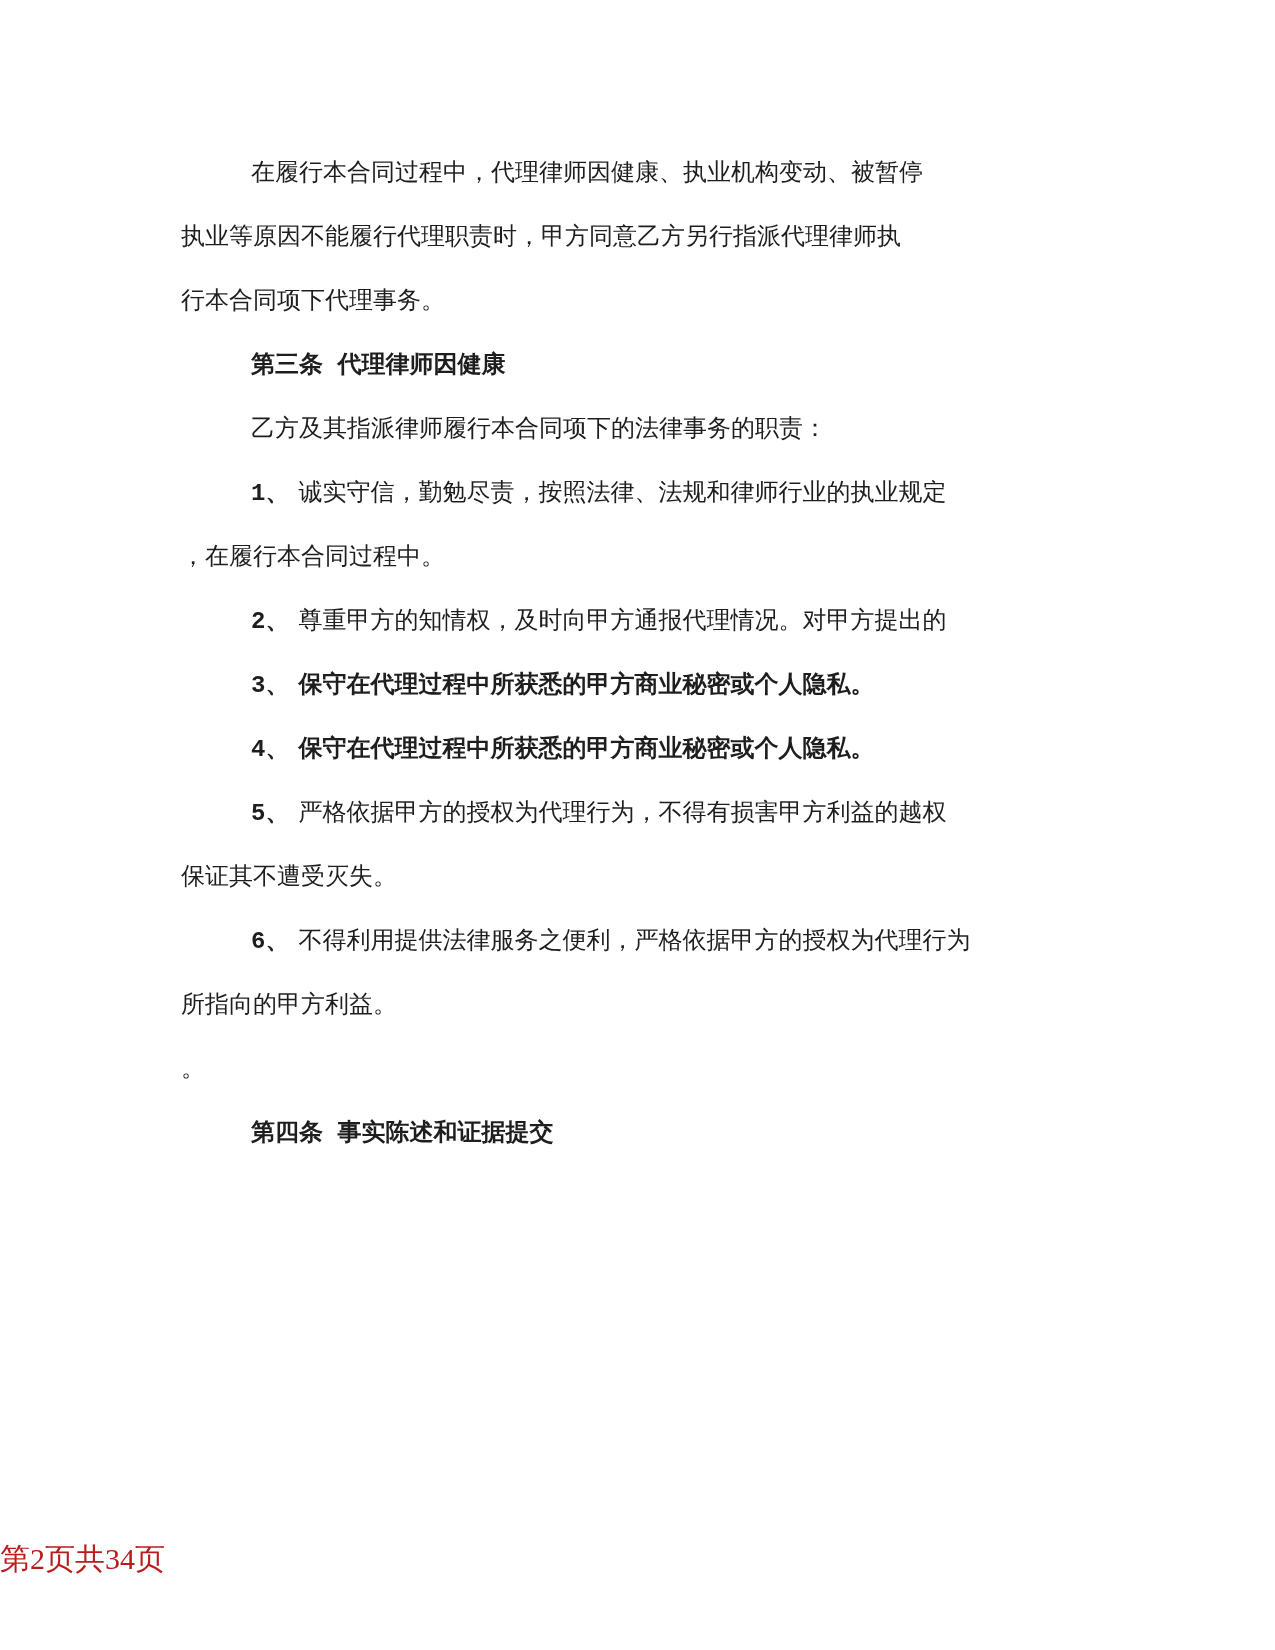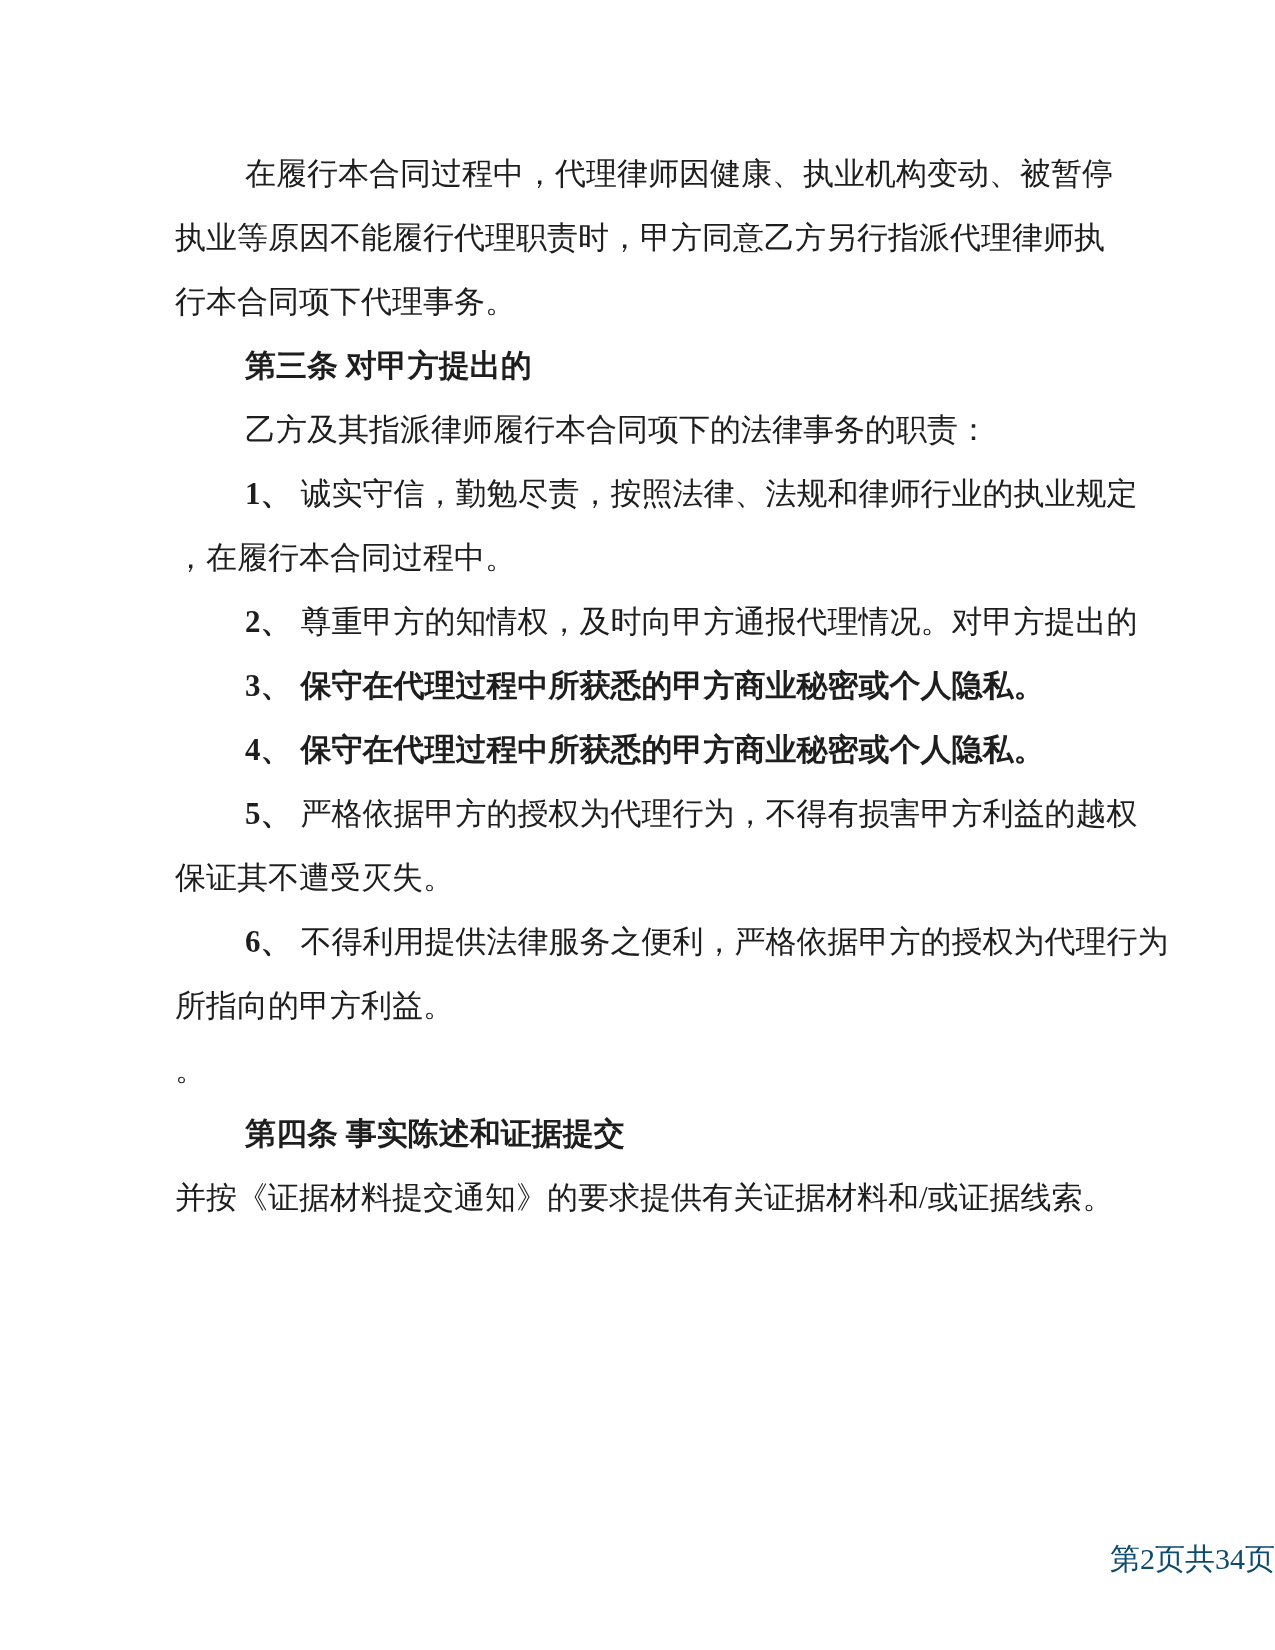--- a/index.html
+++ b/index.html
@@ -10,63 +10,64 @@
     position: relative;
     width: 1275px;
     height: 1650px;
     background: #ffffff;
     font-family: "Liberation Serif", serif;
     color: #1e1e1e;
     overflow: hidden;
   }
   .doc {
     position: absolute;
-    left: 175px;
+    left: 181px;
     top: 142px;
     width: 902px;
-    font-size: 31px;
+    font-size: 24px;
     line-height: 64px;
+    font-family: Liberation Mono, monospace;
   }
   .line {
     white-space: nowrap;
     text-align: left;
   }
   .indent {
     text-indent: 70px;
   }
   .bold {
     font-weight: bold;
   }
   .num {
     font-weight: bold;
     margin-right: 9px;
   }
   .footer {
     position: absolute;
     left: 0;
     top: 1542px;
     width: 1275px;
-    text-align: right;
+    text-align: left;
     font-size: 30px;
     line-height: 34px;
-    color: #0c4a6e;
+    color: #b91c1c;
   }
 </style>
 </head>
 <body>
 
 <div class="page">
 
   <div class="doc">
 
     <div class="line indent"><span>在履行本合同过程中，代理律师因健康、执业机构变动、被暂停</span></div>
     <div class="line"><span>执业等原因不能履行代理职责时，甲方同意乙方另行指派代理律师执</span></div>
     <div class="line"><span>行本合同项下代理事务。</span></div>
 
-    <div class="line indent bold"><span>第三条 对甲方提出的</span></div>
+    <div class="line indent bold"><span>第三条 代理律师因健康</span></div>
 
     <div class="line indent"><span>乙方及其指派律师履行本合同项下的法律事务的职责：</span></div>
 
     <div class="line indent"><span class="num">1、</span><span>诚实守信，勤勉尽责，按照法律、法规和律师行业的执业规定</span></div>
     <div class="line"><span>，在履行本合同过程中。</span></div>
 
     <div class="line indent"><span class="num">2、</span><span>尊重甲方的知情权，及时向甲方通报代理情况。对甲方提出的</span></div>
 
     <div class="line indent bold"><span class="num">3、</span><span>保守在代理过程中所获悉的甲方商业秘密或个人隐私。</span></div>
     <div class="line indent bold"><span class="num">4、</span><span>保守在代理过程中所获悉的甲方商业秘密或个人隐私。</span></div>
@@ -74,19 +75,18 @@
     <div class="line indent"><span class="num">5、</span><span>严格依据甲方的授权为代理行为，不得有损害甲方利益的越权</span></div>
     <div class="line"><span>保证其不遭受灭失。</span></div>
 
     <div class="line indent"><span class="num">6、</span><span>不得利用提供法律服务之便利，严格依据甲方的授权为代理行为</span></div>
     <div class="line"><span>所指向的甲方利益。</span></div>
 
     <div class="line"><span>。</span></div>
 
     <div class="line indent bold"><span>第四条 事实陈述和证据提交</span></div>
 
-    <div class="line"><span>并按《证据材料提交通知》的要求提供有关证据材料和/或证据线索。</span></div>
 
   </div>
 
   <div class="footer"><span>第2页共34页</span></div>
 
 </div>
 
 </body></html>

